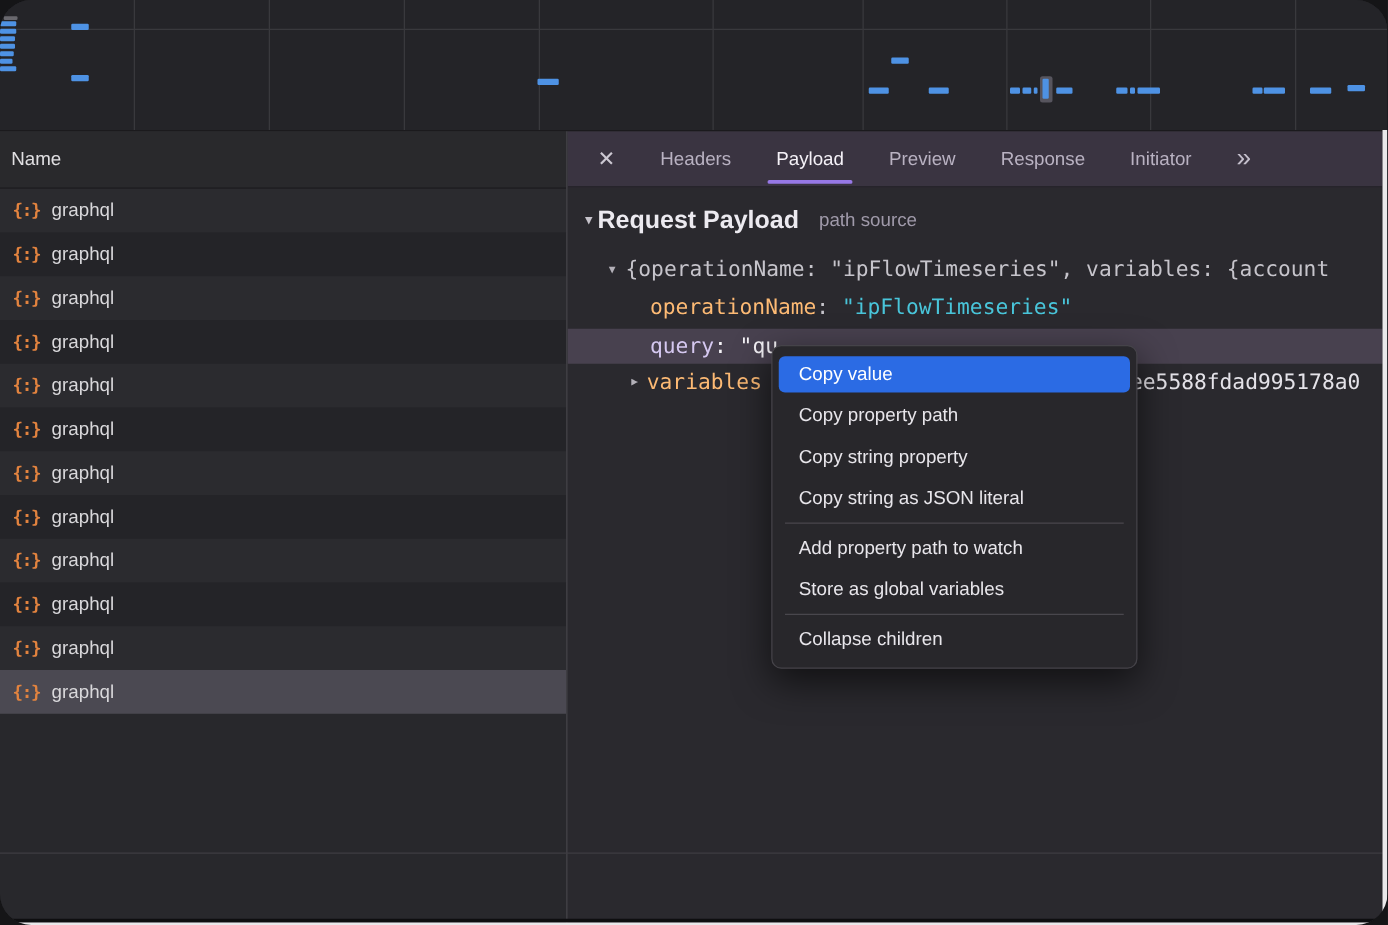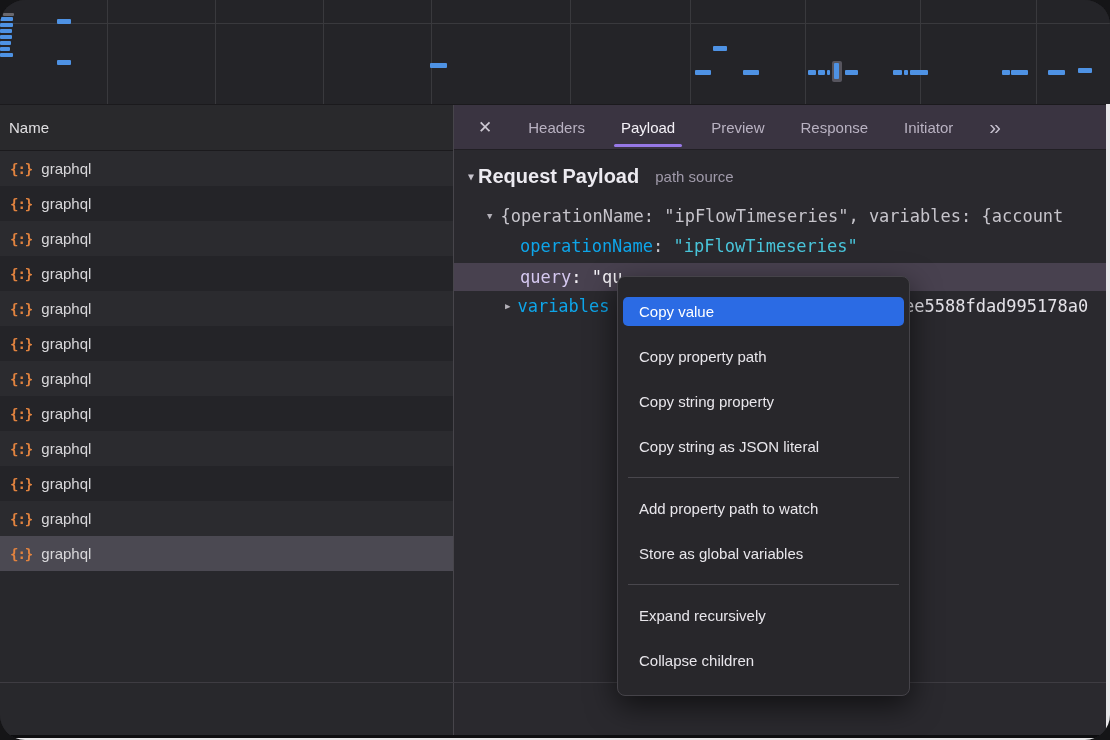--- a/index.html
+++ b/index.html
@@ -44,32 +44,32 @@
   .overflow-btn{font-size:21px;color:#c4bfcc;}
 
   .payload{position:absolute;left:0;top:46px;right:0;bottom:0;
            font-family:"DejaVu Sans Mono",monospace;font-size:17px;color:#c6c4cb;}
   .p-row{position:absolute;left:0;width:652px;height:30px;display:flex;align-items:center;white-space:pre;}
   .p-row.hl{background:#48414f;height:28px;}
   .tri{font-size:9px;color:#b3b0b8;}
   .sec-title{font-family:"Liberation Sans",sans-serif;font-weight:bold;font-size:20px;color:#eceaf0;margin-left:4px;}
   .sec-title-tri{font-size:10px;color:#c6c3cb;margin-left:14px;}
   .viewsrc{font-family:"Liberation Sans",sans-serif;font-size:15px;color:#a09aaa;margin-left:16px;}
-  .key{color:#0ea5e9;}
+  .key{color:#fdba74;}
   .key.on-sel{color:#d5c8f0;}
   .val-str{color:#49c5da;}
   .val-white{color:#f4f2f6;}
   .frag-r{position:absolute;left:450px;}
   .frag-r.dim{color:#e4e2e8;}
 
   
   .ctx-menu{position:absolute;left:617px;top:276px;width:291px;background:#28272b;
             border:1px solid #454349;border-radius:8px;padding:4px 0;
             box-shadow:0 10px 30px rgba(0,0,0,.6);font-size:15px;color:#e8e6eb;z-index:10;}
-  .menu-item{height:29px;display:flex;align-items:center;padding:0 16px;margin:16px 5px;
+  .menu-item{height:29px;display:flex;align-items:center;padding:0 16px;margin:4px 5px;
              border-radius:5px;white-space:nowrap;}
   .menu-item.sel{background:#2b6be4;color:#ffffff;}
   .menu-sep{height:1px;background:#49474d;margin:5px 10px;}
 
   
   .right-edge{position:absolute;left:1106px;top:104px;width:4px;bottom:0;background:#e9e8ea;z-index:6;}
   .bottom-black{position:absolute;left:0;top:735px;width:1110px;height:3px;background:#0e0e10;z-index:6;}
   .bottom-white{position:absolute;left:0;top:738px;width:1110px;height:2px;background:#e9e8ea;z-index:6;}
 </style>
 </head>
@@ -213,20 +213,19 @@
 
   <div class="ctx-menu">
       <div class="menu-item sel">Copy value</div>
       <div class="menu-item">Copy property path</div>
       <div class="menu-item">Copy string property</div>
       <div class="menu-item">Copy string as JSON literal</div>
       <div class="menu-sep"></div>
       <div class="menu-item">Add property path to watch</div>
       <div class="menu-item">Store as global variables</div>
       <div class="menu-sep"></div>
-      <div class="menu-item">Expand recursively</div>
       <div class="menu-item">Collapse children</div>
     </div>
 
   <div class="right-edge"></div>
   <div class="bottom-black"></div>
   <div class="bottom-white"></div>
 </div>
 
 </body></html>

